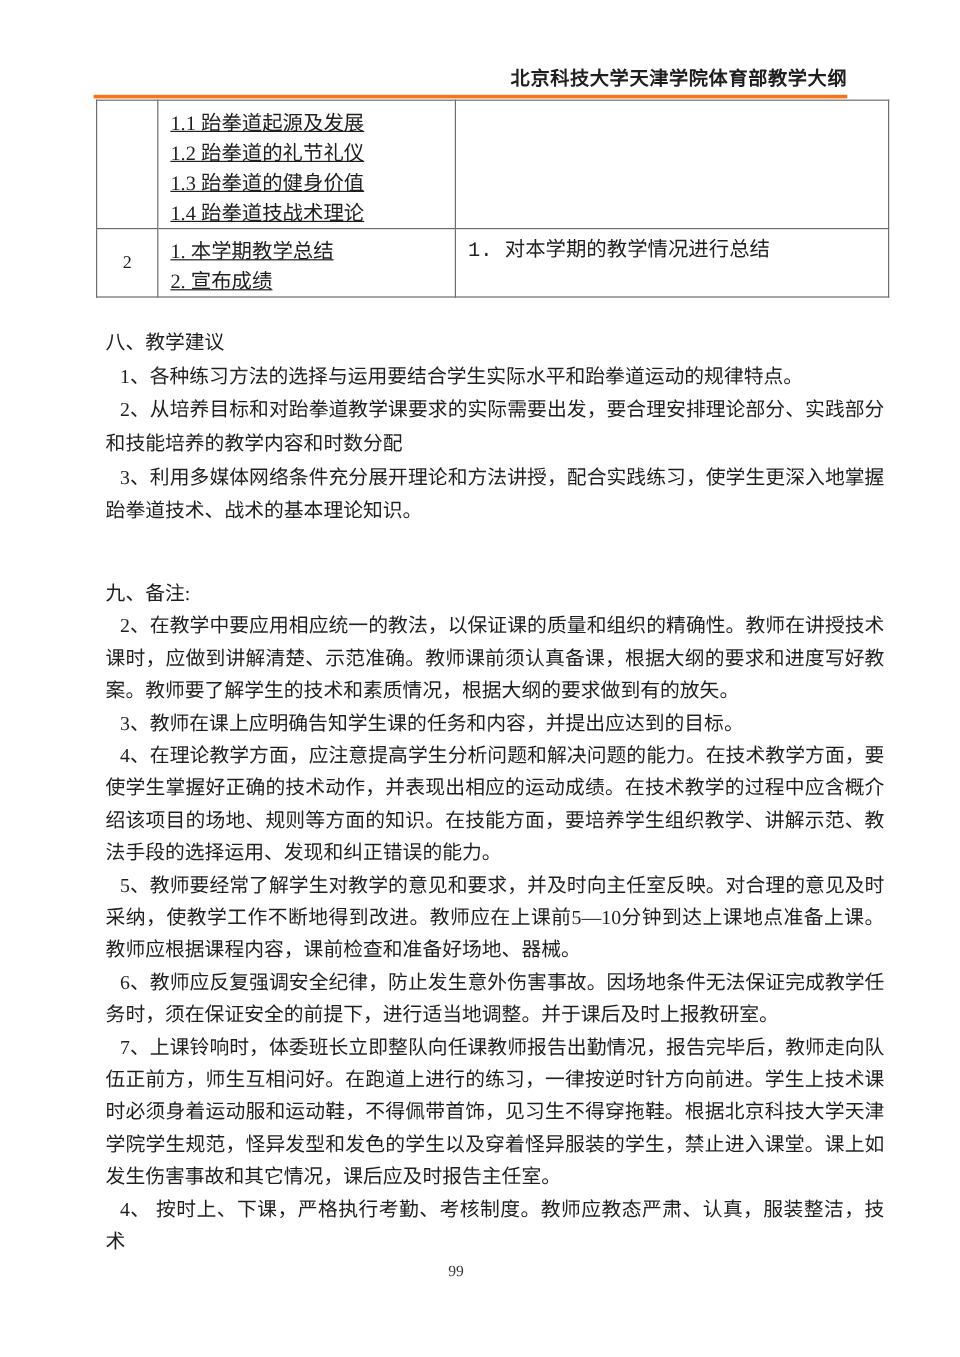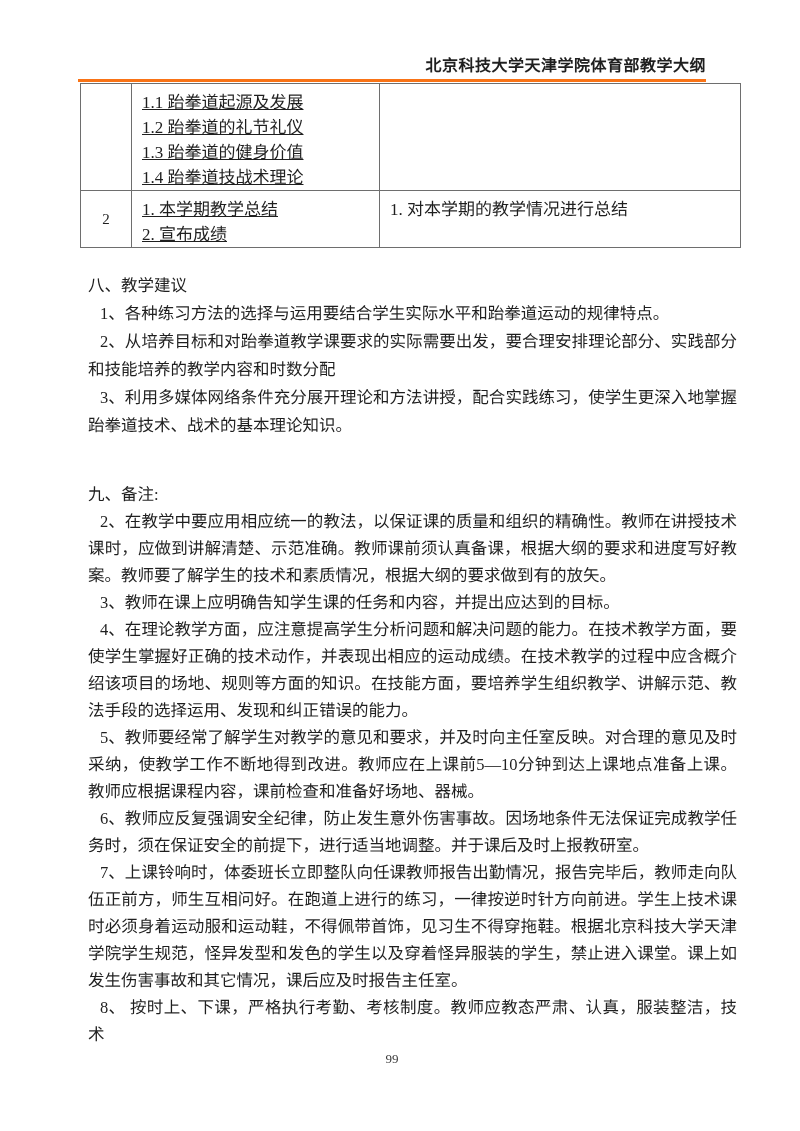--- a/index.html
+++ b/index.html
@@ -46,21 +46,21 @@
   }
   .doc-table .row-cont td { height: 106px; }
   .doc-table .row-16 td { height: 53px; }
   td.week-cell {
     width: 50px;
     text-align: center;
     vertical-align: middle;
     font-size: 15px;
   }
   td.content-cell { width: 247px; text-decoration: underline; }
-  td.requirement-cell { width: 360px; }
+  td.requirement-cell { width: 360px; font-family: Liberation Mono, monospace; }
   .cell-lines { padding: 6px 6px 0 10px; }
   .cell-line { line-height: 25px; min-height: 25px; }
 
   
   .section {
     position: absolute;
     left: 88px; width: 649px;
     font-size: 16.5px;
     text-align: justify;
     text-justify: inter-ideograph;
@@ -76,21 +76,20 @@
     text-indent: 12px;
   }
 
   
   .page-number {
     position: absolute;
     left: 0; top: 1051px; width: 760px;
     text-align: center;
     font-size: 13px;
     color: #3a3a3a;
-    margin-left: 12px;
   }
 </style>
 </head>
 <body>
 
 <div class="page">
 
   <div class="header">
     <div class="header-title">北京科技大学天津学院体育部教学大纲</div>
   </div>
@@ -134,18 +133,18 @@
   </div>
 
   <div class="section section-notes">
     <p class="sec-heading">九、备注:</p>
     <p class="item">2、在教学中要应用相应统一的教法，以保证课的质量和组织的精确性。教师在讲授技术课时，应做到讲解清楚、示范准确。教师课前须认真备课，根据大纲的要求和进度写好教案。教师要了解学生的技术和素质情况，根据大纲的要求做到有的放矢。</p>
     <p class="item">3、教师在课上应明确告知学生课的任务和内容，并提出应达到的目标。</p>
     <p class="item">4、在理论教学方面，应注意提高学生分析问题和解决问题的能力。在技术教学方面，要使学生掌握好正确的技术动作，并表现出相应的运动成绩。在技术教学的过程中应含概介绍该项目的场地、规则等方面的知识。在技能方面，要培养学生组织教学、讲解示范、教法手段的选择运用、发现和纠正错误的能力。</p>
     <p class="item">5、教师要经常了解学生对教学的意见和要求，并及时向主任室反映。对合理的意见及时采纳，使教学工作不断地得到改进。教师应在上课前5—10分钟到达上课地点准备上课。教师应根据课程内容，课前检查和准备好场地、器械。</p>
     <p class="item">6、教师应反复强调安全纪律，防止发生意外伤害事故。因场地条件无法保证完成教学任务时，须在保证安全的前提下，进行适当地调整。并于课后及时上报教研室。</p>
     <p class="item">7、上课铃响时，体委班长立即整队向任课教师报告出勤情况，报告完毕后，教师走向队伍正前方，师生互相问好。在跑道上进行的练习，一律按逆时针方向前进。学生上技术课时必须身着运动服和运动鞋，不得佩带首饰，见习生不得穿拖鞋。根据北京科技大学天津学院学生规范，怪异发型和发色的学生以及穿着怪异服装的学生，禁止进入课堂。课上如发生伤害事故和其它情况，课后应及时报告主任室。</p>
-    <p class="item">8、 按时上、下课，严格执行考勤、考核制度。教师应教态严肃、认真，服装整洁，技术</p>
+    <p class="item">4、 按时上、下课，严格执行考勤、考核制度。教师应教态严肃、认真，服装整洁，技术</p>
   </div>
 
   <div class="page-number">99</div>
 
 </div>
 
 </body></html>

